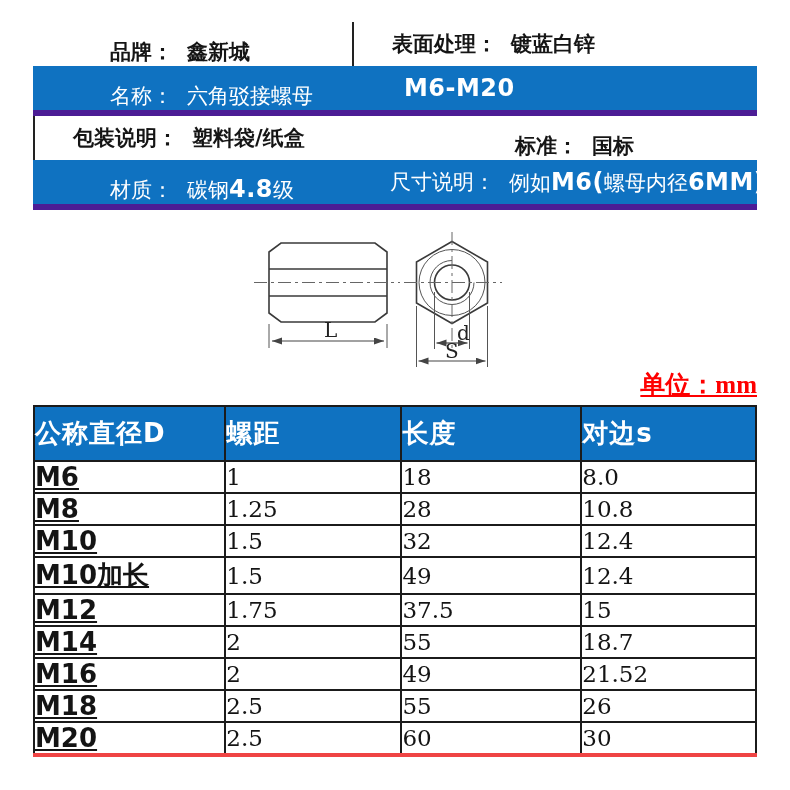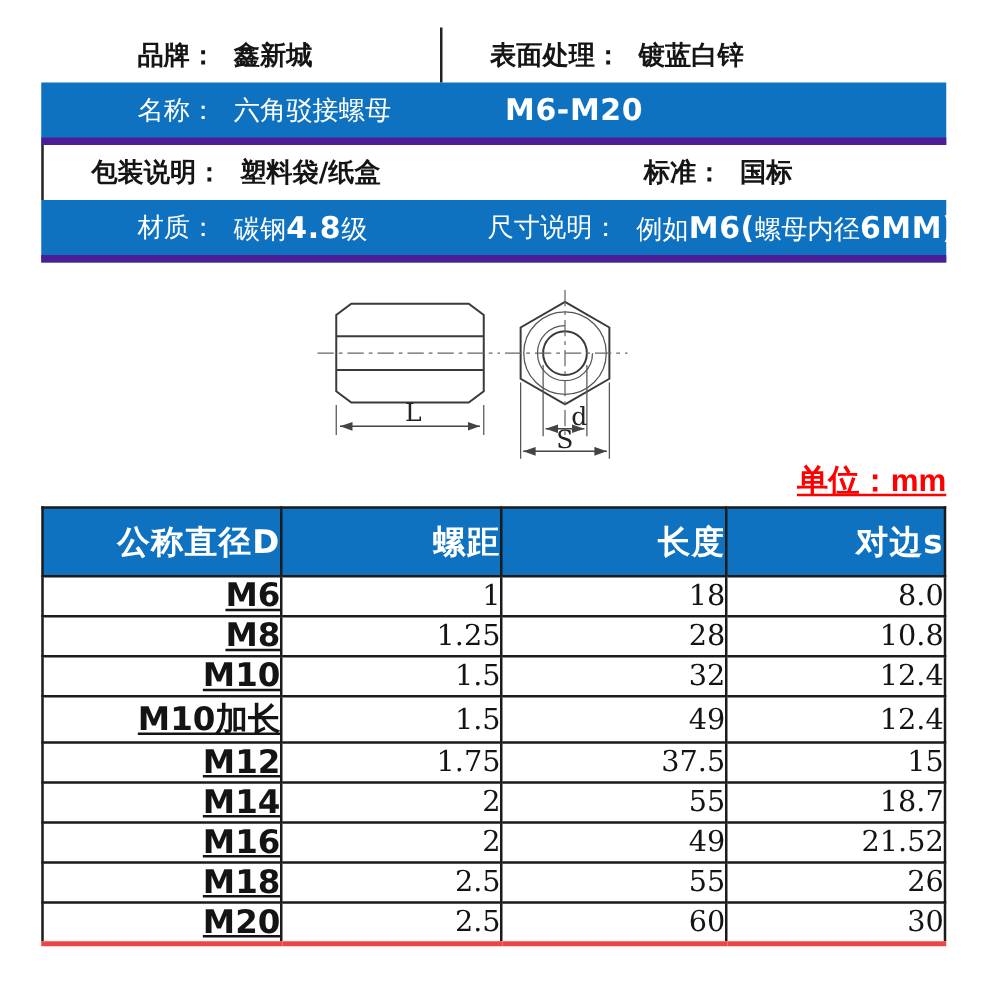--- a/index.html
+++ b/index.html
@@ -7,48 +7,48 @@
     position:relative;width:790px;height:790px;background:#ffffff;overflow:hidden;
     font-family:"DejaVu Sans","Liberation Sans",sans-serif;color:#111;
   }
   
   .info-table{position:absolute;left:33px;top:22px;width:724px;}
   .info-row{display:flex;height:44px;align-items:center;font-size:21px;}
   .info-row.white{background:#ffffff;color:#151515;}
   .info-row.white .lbl,.info-row.white .val{font-weight:bold;}
   .info-row.blue{background:#0f72c1;color:#ffffff;border-bottom:6px solid #4c1d95;}
   .cell{display:flex;align-items:center;height:100%;box-sizing:border-box;}
-  .cell.left{width:319px;padding-left:77px;}
+  .cell.left{width:319px;padding-left:77px;align-items:flex-end;}
   .cell.right{width:405px;padding-left:38px;}
   .info-row.white .cell.right{border-left:2px solid #222;}
   .lbl{white-space:nowrap;}
   .val{margin-left:14px;white-space:nowrap;}
   .info-row.blue b{font-weight:bold;font-size:1.14em;letter-spacing:.5px;}
   
   .drawing{position:absolute;left:245px;top:224px;width:270px;height:148px;}
   .drawing svg{display:block;}
   .dwg-line{stroke:#3a3a3a;stroke-width:1.6;fill:none;}
   .dwg-thin{stroke:#555;stroke-width:1;fill:none;}
   .dwg-center{stroke:#666;stroke-width:1;fill:none;stroke-dasharray:13 4 3 4;}
   .dwg-dim{stroke:#444;stroke-width:1.2;fill:none;}
   .dwg-text{font-family:"DejaVu Serif","Liberation Serif",serif;font-size:20px;fill:#222;}
   
   .unit-note{
     position:absolute;right:33px;top:368px;
-    font-family:Liberation Sans, sans-serif;
+    font-family:Liberation Serif, serif;
     font-size:25px;font-weight:bold;color:#fe0000;
     text-decoration:underline;white-space:nowrap;
   }
   
   .spec-table{
     position:absolute;left:33px;top:405px;width:724px;
     border-collapse:collapse;table-layout:fixed;
   }
   .spec-table th,.spec-table td{
-    border:2px solid #1b1b1b;text-align:right;padding:0;
+    border:2px solid #1b1b1b;text-align:left;padding:0;
   }
   .spec-table th{
     background:#0f72c1;color:#ffffff;height:53px;
     font-size:26px;font-weight:bold;letter-spacing:1px;
   }
   .spec-table td{
     height:28px;background:#ffffff;
     font-family:"DejaVu Serif","Liberation Serif",serif;font-size:23px;color:#141414;
   }
   .spec-table td.size{

